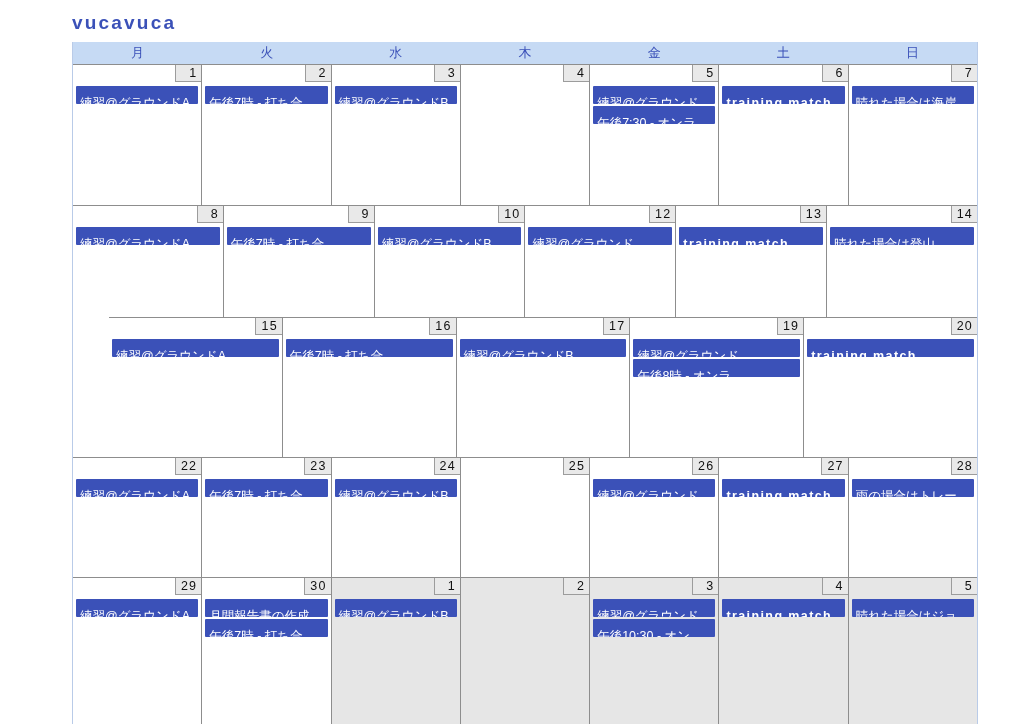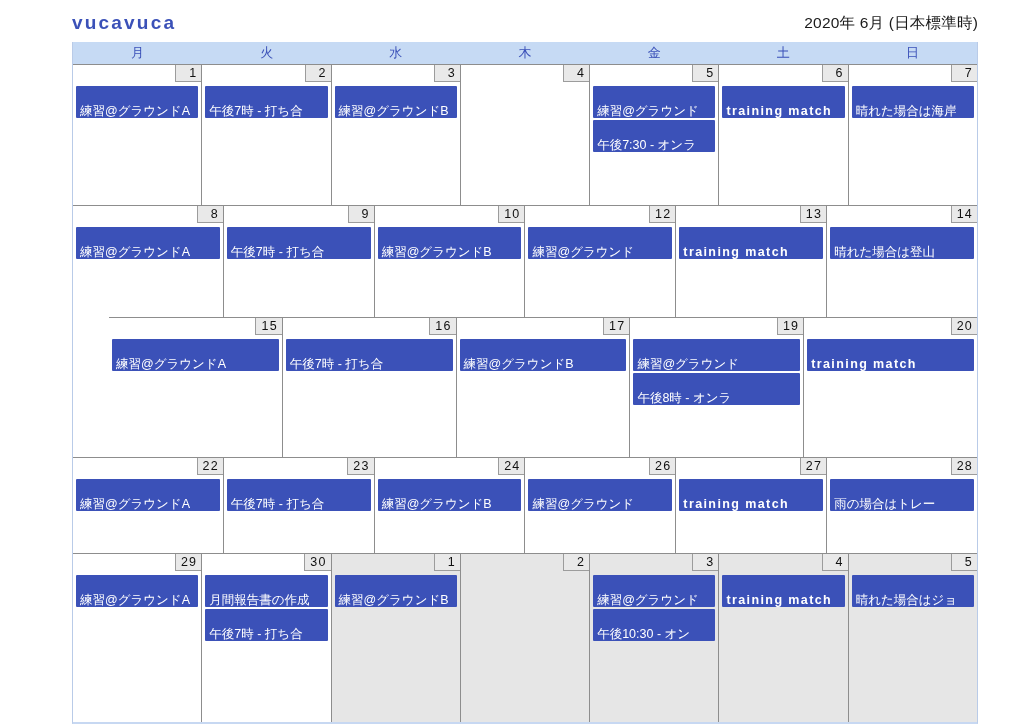--- a/index.html
+++ b/index.html
@@ -77,21 +77,21 @@
   }
 
   .week-row {
     display: flex;
     border-top: 1px solid #8d8d8d;
     box-sizing: border-box;
   }
   .week-row.r1 { height: 141px; }
   .week-row.r2 { height: 112px; }
   .week-row.r3 { height: 140px; margin-left: 36px; }
-  .week-row.r4 { height: 96px; }
+  .week-row.r4 { height: 120px; }
   .week-row.r5 { height: 169px; }
 
   .daycell {
     flex: 1 1 0;
     position: relative;
     box-sizing: border-box;
     border-right: 1px solid #8d8d8d;
     background: #ffffff;
     overflow: hidden;
   }
@@ -122,40 +122,39 @@
     right: 3px;
     top: 21px;
   }
 
   .event {
     background: #3b51b8;
     color: #ffffff;
     height: 18px;
     line-height: 18px;
     margin-bottom: 2px;
-    padding: 16px 4px;
+    padding: 8px 4px;
     box-sizing: border-box;
     font-size: 12.5px;
     white-space: nowrap;
     overflow: hidden;
     border-radius: 1px;
   }
   .event.latin {
     font-weight: bold;
     letter-spacing: 1.4px;
   }
 </style>
 </head>
 <body>
 
 <div class="page">
 
   <div class="topbar">
     <div class="brand">vucavuca</div>
-    <div class="period">2020年 6月 (日本標準時)</div>
   </div>
 
   <div class="calendar">
     <div class="weekday-row">
         <div class="weekday">月</div>
         <div class="weekday">火</div>
         <div class="weekday">水</div>
         <div class="weekday">木</div>
         <div class="weekday">金</div>
         <div class="weekday">土</div>
@@ -289,20 +288,24 @@
               <div class="event">午後7時 - 打ち合</div>
             </div>
           </div>
           <div class="daycell">
             <div class="daynum">24</div>
             <div class="events">
               <div class="event">練習@グラウンドB</div>
             </div>
           </div>
           <div class="daycell">
+            <div class="daynum">25</div>
+            <div class="events"></div>
+          </div>
+          <div class="daycell">
             <div class="daynum">26</div>
             <div class="events">
               <div class="event">練習@グラウンド</div>
             </div>
           </div>
           <div class="daycell">
             <div class="daynum">27</div>
             <div class="events">
               <div class="event latin">training match</div>
             </div>

